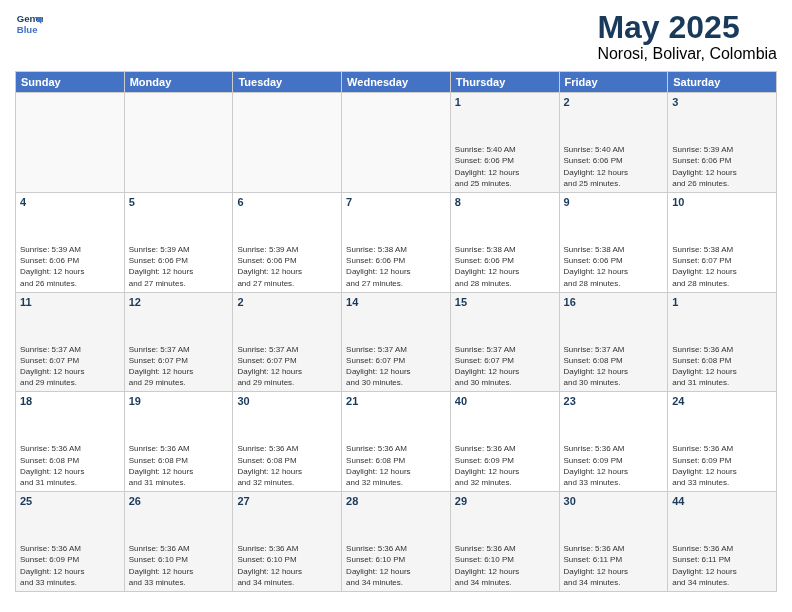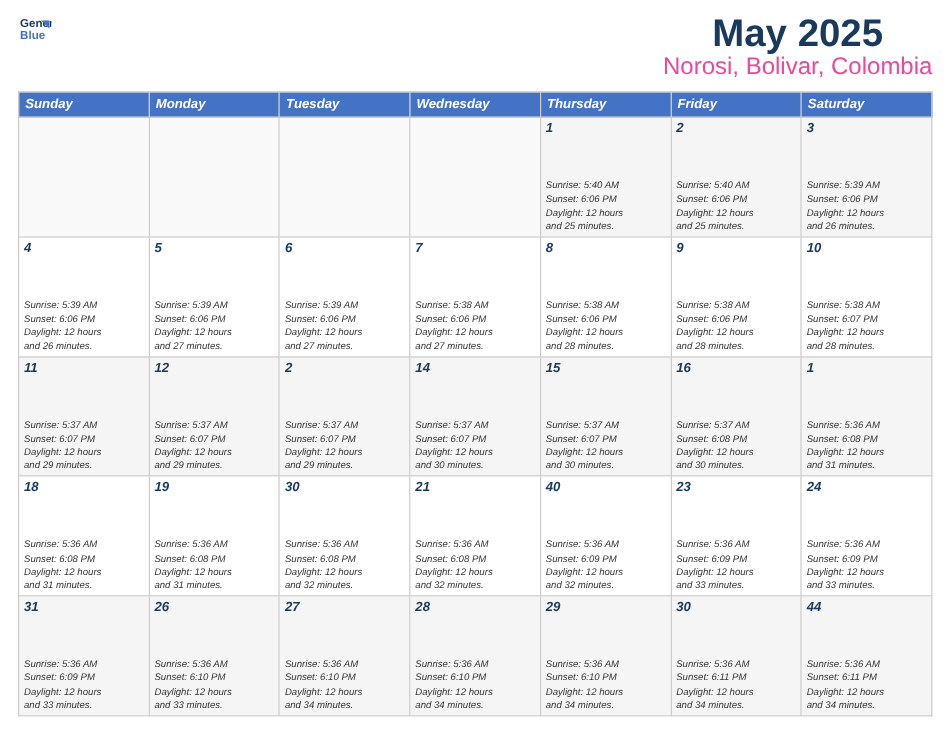--- a/index.html
+++ b/index.html
@@ -24,37 +24,36 @@
     .logo {
       display: flex;
       align-items: center;
       gap: 4px;
     }
     .logo-icon {
       width: 28px;
       height: 28px;
     }
     .title-block {
-      text-align: center;
+      text-align: left;
     }
     .calendar-title {
       font-size: 32px;
       font-weight: bold;
       color: #1a3a5c;
       line-height: 1.1;
     }
     .calendar-subtitle {
-      font-size: 20px;
-      color: #ec4899;
+      font-size: 16px;
+      color: #000000;
     }
     table {
       width: 100%;
       border-collapse: collapse;
       table-layout: fixed;
-      font-style: italic;
     }
     thead tr th {
       background-color: #4472c4;
       color: #fff;
       font-size: 11px;
       font-weight: bold;
       text-align: left;
       padding: 4px 5px;
       border: 1px solid #ccc;
     }
@@ -297,21 +296,21 @@
           <td>
             <span class="day-num">24</span>
             <div class="cell-text" style="white-space: pre-line;">Sunrise: 5:36 AM
 Sunset: 6:09 PM
 Daylight: 12 hours
 and 33 minutes.</div>
           </td>
         </tr>
         <tr>
           <td>
-            <span class="day-num">31</span>
+            <span class="day-num">25</span>
             <div class="cell-text" style="white-space: pre-line;">Sunrise: 5:36 AM
 Sunset: 6:09 PM
 Daylight: 12 hours
 and 33 minutes.</div>
           </td>
           <td>
             <span class="day-num">26</span>
             <div class="cell-text" style="white-space: pre-line;">Sunrise: 5:36 AM
 Sunset: 6:10 PM
 Daylight: 12 hours

